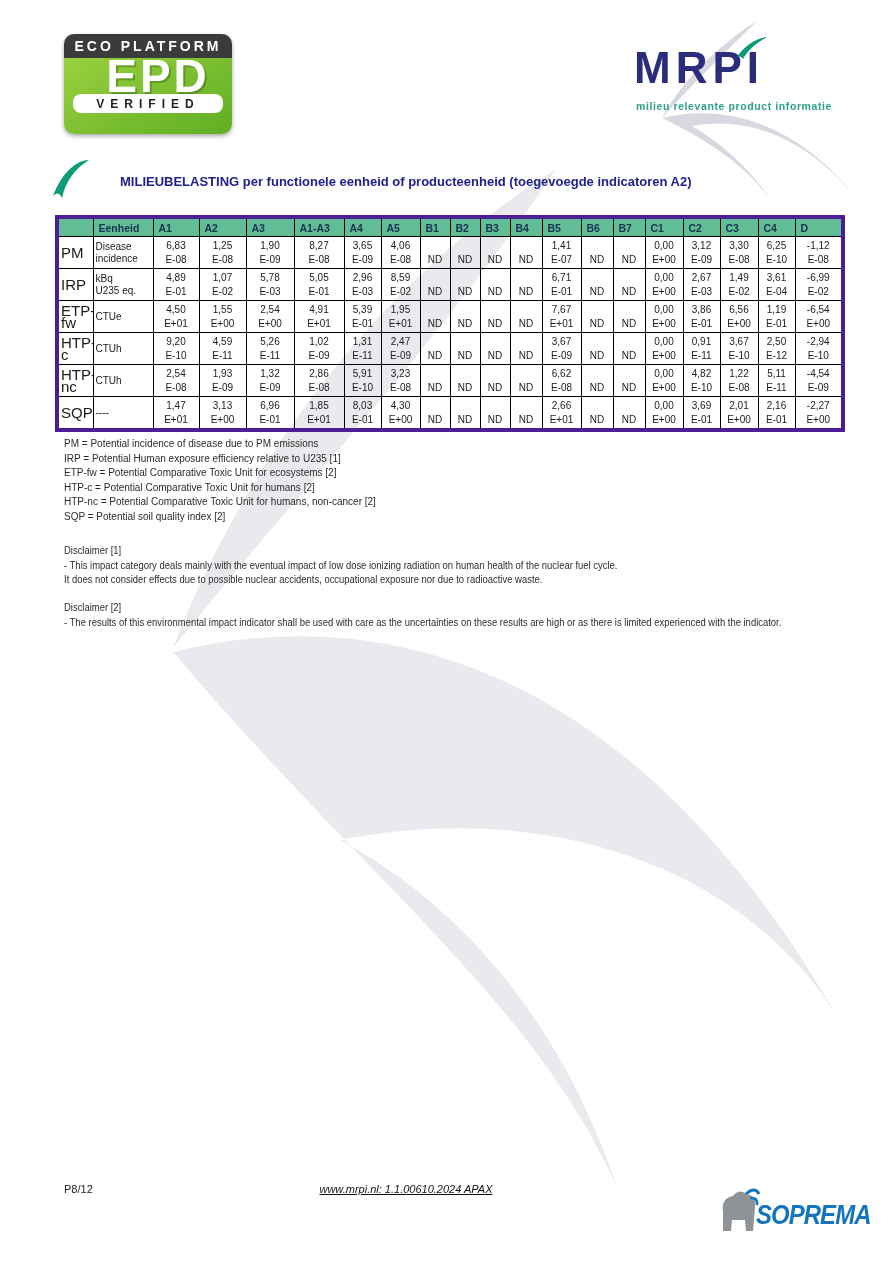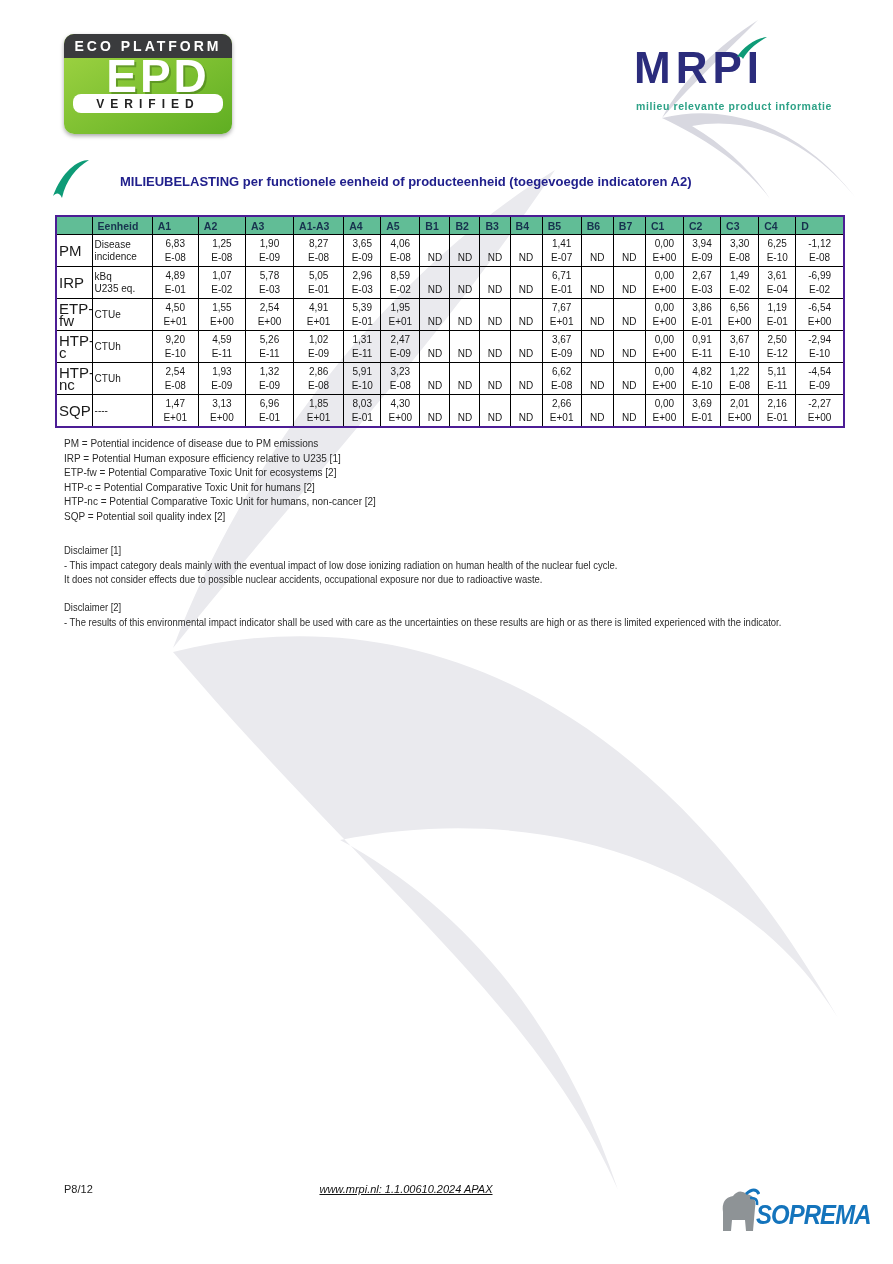--- a/index.html
+++ b/index.html
@@ -27,21 +27,21 @@
   .mrpi-tagline{position:absolute;left:28px;top:86px;font-size:10.5px;font-weight:bold;
                 color:var(--tagline-green);letter-spacing:.6px;white-space:nowrap;}
 
   
   .title-swoosh{position:absolute;left:50px;top:154px;}
   .page-title{position:absolute;left:120px;top:174px;width:740px;font-size:13px;font-weight:bold;
               color:var(--title-navy);}
 
   
   .table-wrap{position:absolute;left:55px;top:215px;}
-  table.impact{border-collapse:collapse;border:2px solid #4c1d95;table-layout:fixed;width:790px;background:transparent;}
+  table.impact{border-collapse:collapse;border:4px solid #4c1d95;table-layout:fixed;width:790px;background:transparent;}
   table.impact th,table.impact td{border:1px solid #000;padding:0 2px;overflow:hidden;}
   table.impact thead th{background:var(--table-header-green);font-size:10.5px;font-weight:600;
                         color:#17324e;text-align:left;height:17px;padding-left:5px;}
   td.val{text-align:center;font-size:10px;line-height:13.5px;height:31px;vertical-align:middle;}
   td.lbl{font-size:15px;padding-left:4px;line-height:12px;vertical-align:middle;}
   td.unit{font-size:10px;padding-left:4px;line-height:12px;vertical-align:middle;}
 
   
   .legend{position:absolute;left:64px;top:437px;font-size:10px;line-height:14.6px;color:#2b2b2b;}
   .disclaimers{position:absolute;left:64px;top:543px;font-size:10.5px;line-height:14.7px;color:#2b2b2b;
@@ -201,21 +201,21 @@
               </td>
               <td class="val">
                 <div>&nbsp;</div>
                 <div>ND</div>
               </td>
               <td class="val">
                 <div>0,00</div>
                 <div>E+00</div>
               </td>
               <td class="val">
-                <div>3,94</div>
+                <div>3,12</div>
                 <div>E-09</div>
               </td>
               <td class="val">
                 <div>3,30</div>
                 <div>E-08</div>
               </td>
               <td class="val">
                 <div>6,25</div>
                 <div>E-10</div>
               </td>

